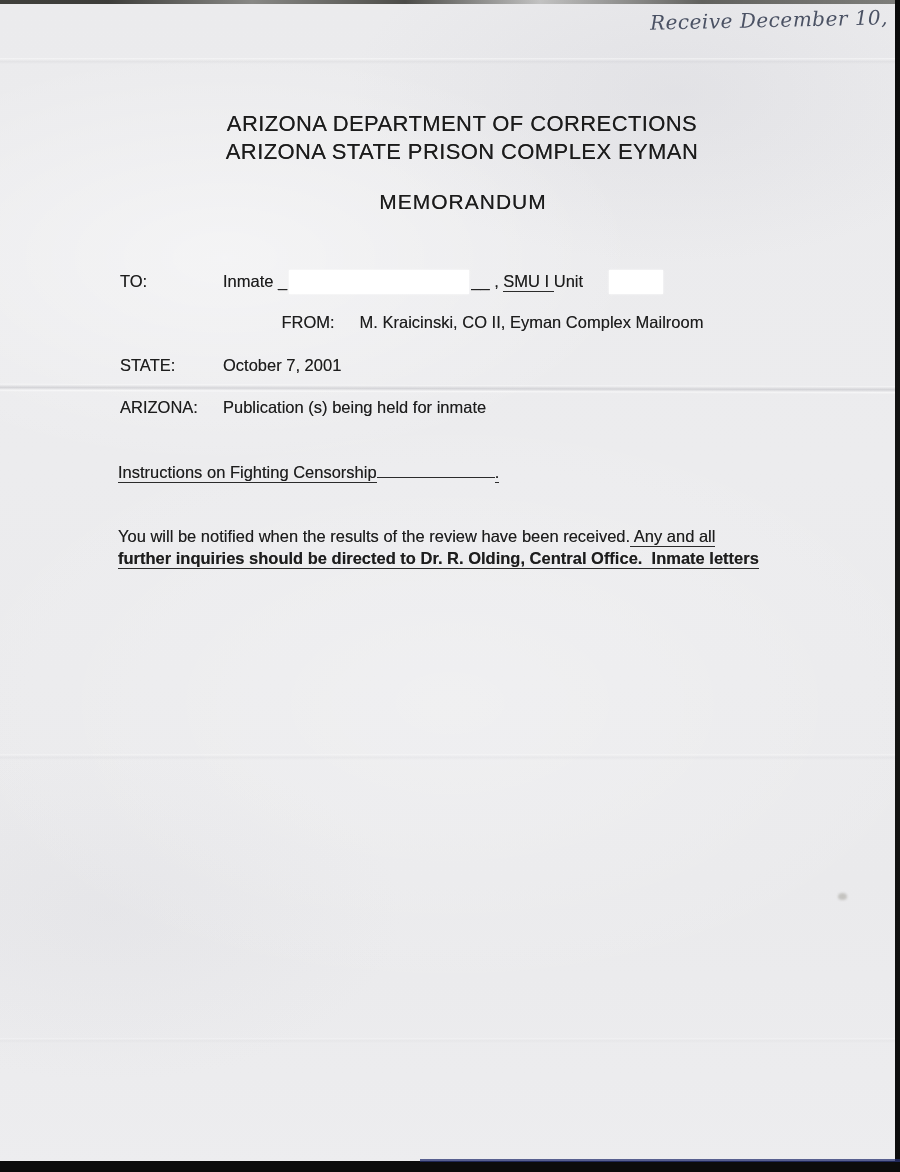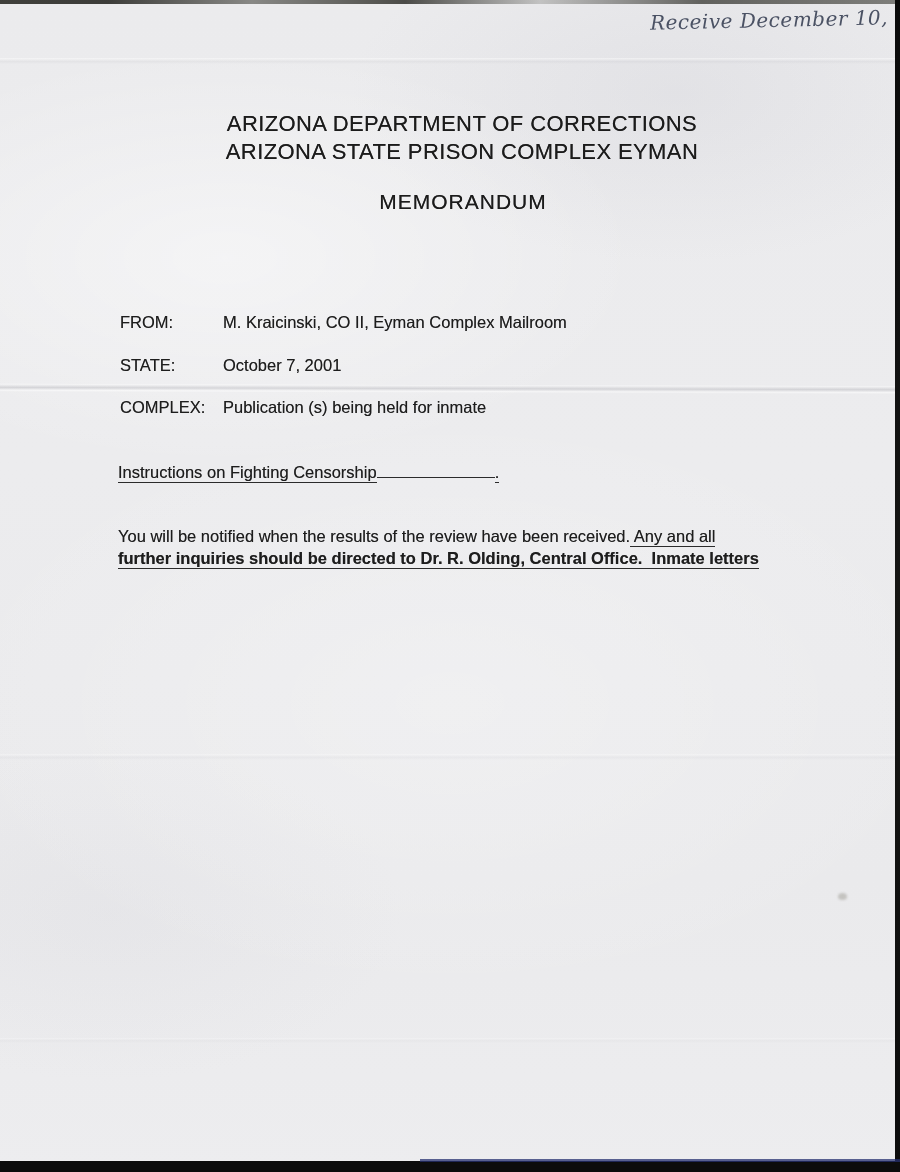--- a/index.html
+++ b/index.html
@@ -71,21 +71,21 @@
   .title-2 { top: 139px; }
   .memo-title { position: absolute; left: 0; top: 190px; width: 900px; text-align: center;
     font-size: 21px; letter-spacing: 1px; color: #1b1b1b;
     text-shadow: 0 0 0.5px rgba(20,20,20,0.7);
     transform: translateX(13px); }
 
   .meta-row { position: absolute; left: 120px; width: 720px; font-size: 16.5px;
     text-shadow: 0 0 0.4px rgba(20,20,20,0.55); white-space: nowrap; }
   .meta-label { display: inline-block; width: 103px; }
   .row-to { top: 270px; }
-  .row-from { top: 313px; }
+  .row-from { top: 313px; text-align: center; }
   .row-date { top: 356px; }
   .row-subject { top: 398px; }
 
   .seg { white-space: pre-wrap; }
   .u { border-bottom: 1.6px solid #2b2b2b; padding-bottom: 1px; }
   .blank { display: inline-block; border-bottom: 1.6px solid #2b2b2b; height: 14px; vertical-align: baseline; }
 
   .redact { display: inline-block; background: #ffffff; height: 24px; vertical-align: -7px;
     box-shadow: 0 0 2px rgba(255,255,255,0.9); }
   .redact-name { width: 180px; margin-left: 2px; margin-right: 2px; }
@@ -111,31 +111,34 @@
   <div class="crease crease-2"></div>
   <div class="crease crease-3"></div>
   <div class="crease crease-4"></div>
 
   <div class="handwritten">Receive December 10, 01</div>
 
   <div class="title title-1">ARIZONA DEPARTMENT OF CORRECTIONS</div>
   <div class="title title-2">ARIZONA STATE PRISON COMPLEX EYMAN</div>
   <div class="memo-title">MEMORANDUM</div>
 
+  <div class="meta-row row-to">
+    <span class="meta-label">TO:</span><span class="seg">Inmate _</span><span class="redact redact-name"></span><span class="seg">__ , </span><span class="seg u">SMU I </span><span class="seg">Unit</span><span class="redact redact-number"></span>
+  </div>
 
   <div class="meta-row row-from">
     <span class="meta-label">FROM:</span><span class="seg">M. Kraicinski, CO II, Eyman Complex Mailroom</span>
   </div>
 
   <div class="meta-row row-date">
     <span class="meta-label">STATE:</span><span class="seg">October 7, 2001</span>
   </div>
 
   <div class="meta-row row-subject">
-    <span class="meta-label">COMPLEX:</span><span class="seg">Publication (s) being held for inmate</span>
+    <span class="meta-label">ARIZONA:</span><span class="seg">Publication (s) being held for inmate</span>
   </div>
 
   <div class="body-line p2-l1">
     <span class="seg">You will be notified when the results of the review have been received.</span><span class="seg u"> Any and all</span>
   </div>
 
   <div class="body-line p1-l2">
     <span class="seg u">Instructions on Fighting Censorship</span><span class="blank" style="width:118px"></span><span class="seg u">.</span>
   </div>
   <div class="body-line p2-l2">

